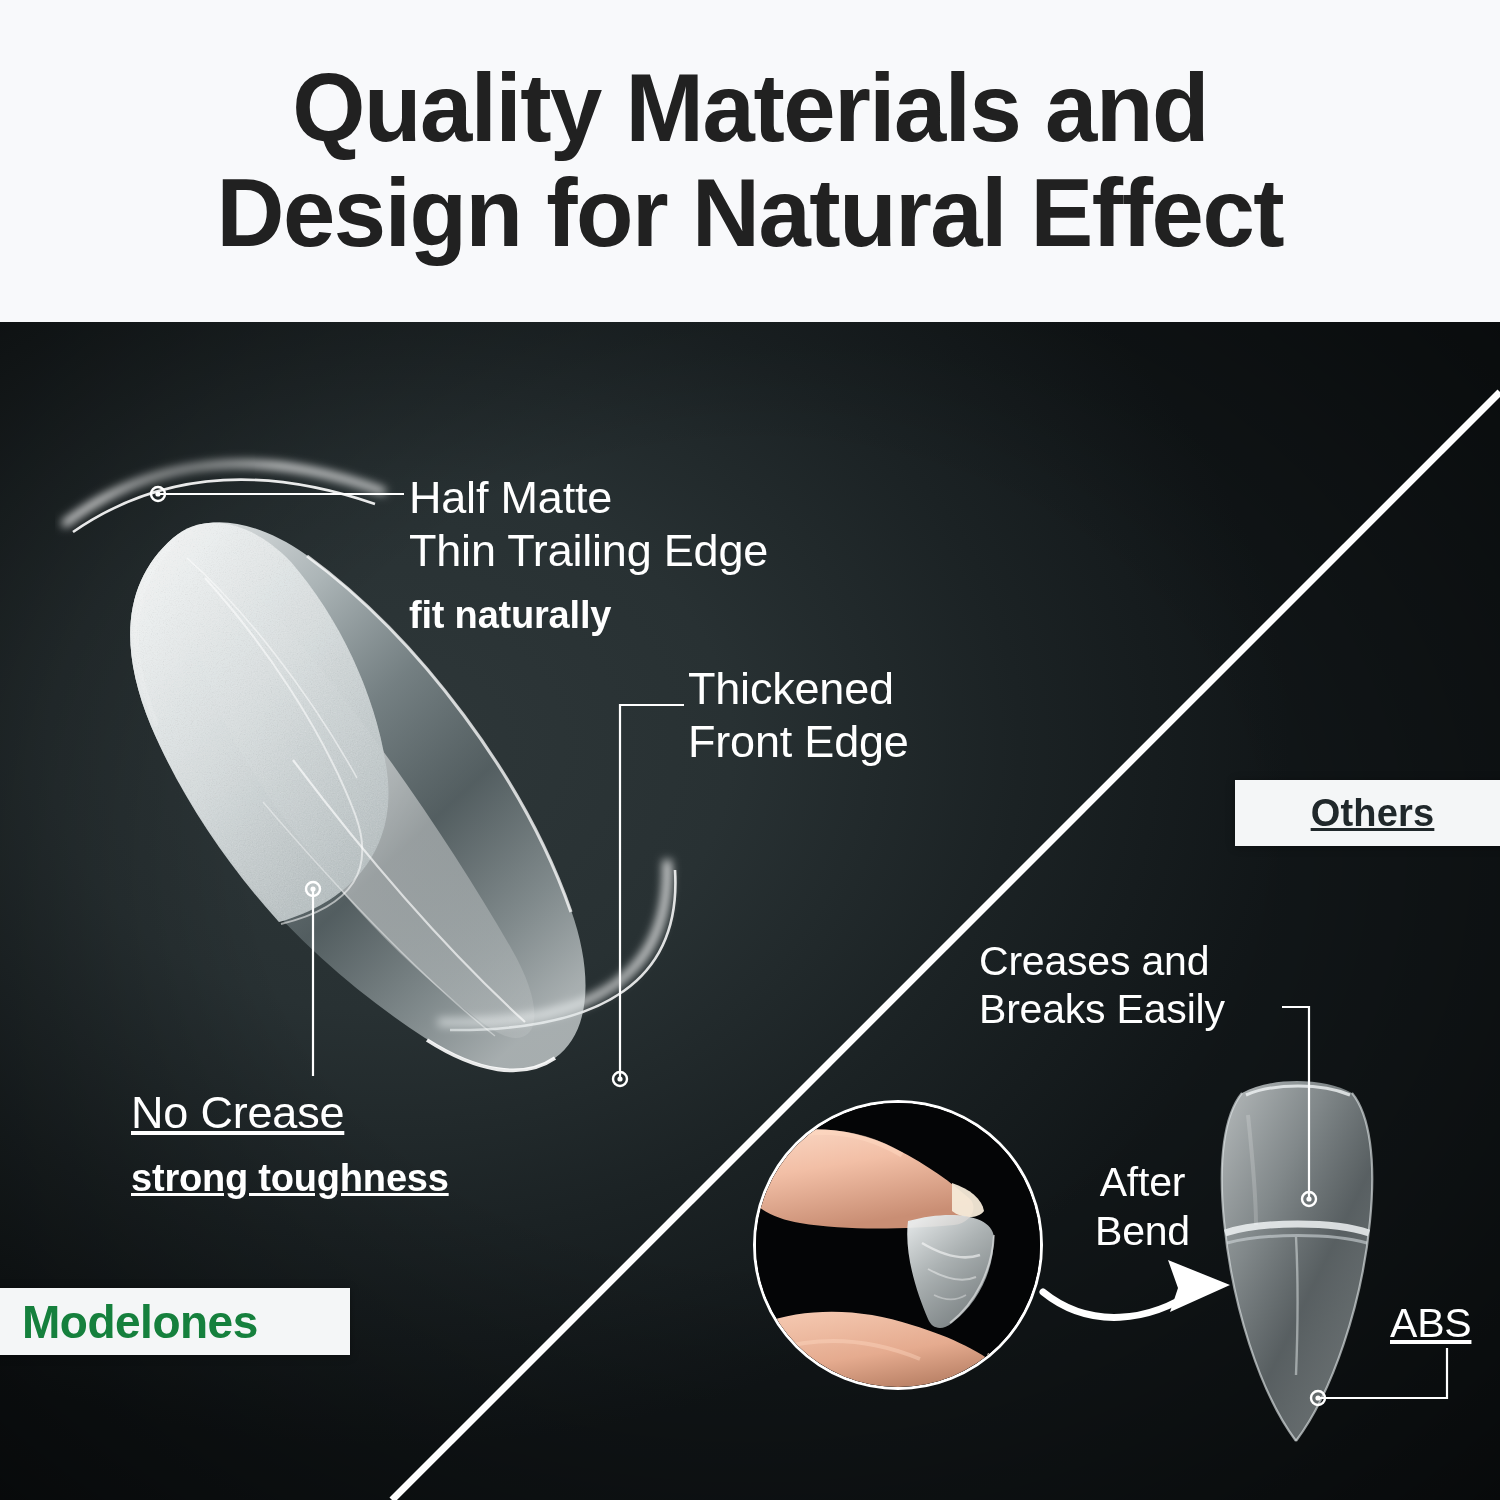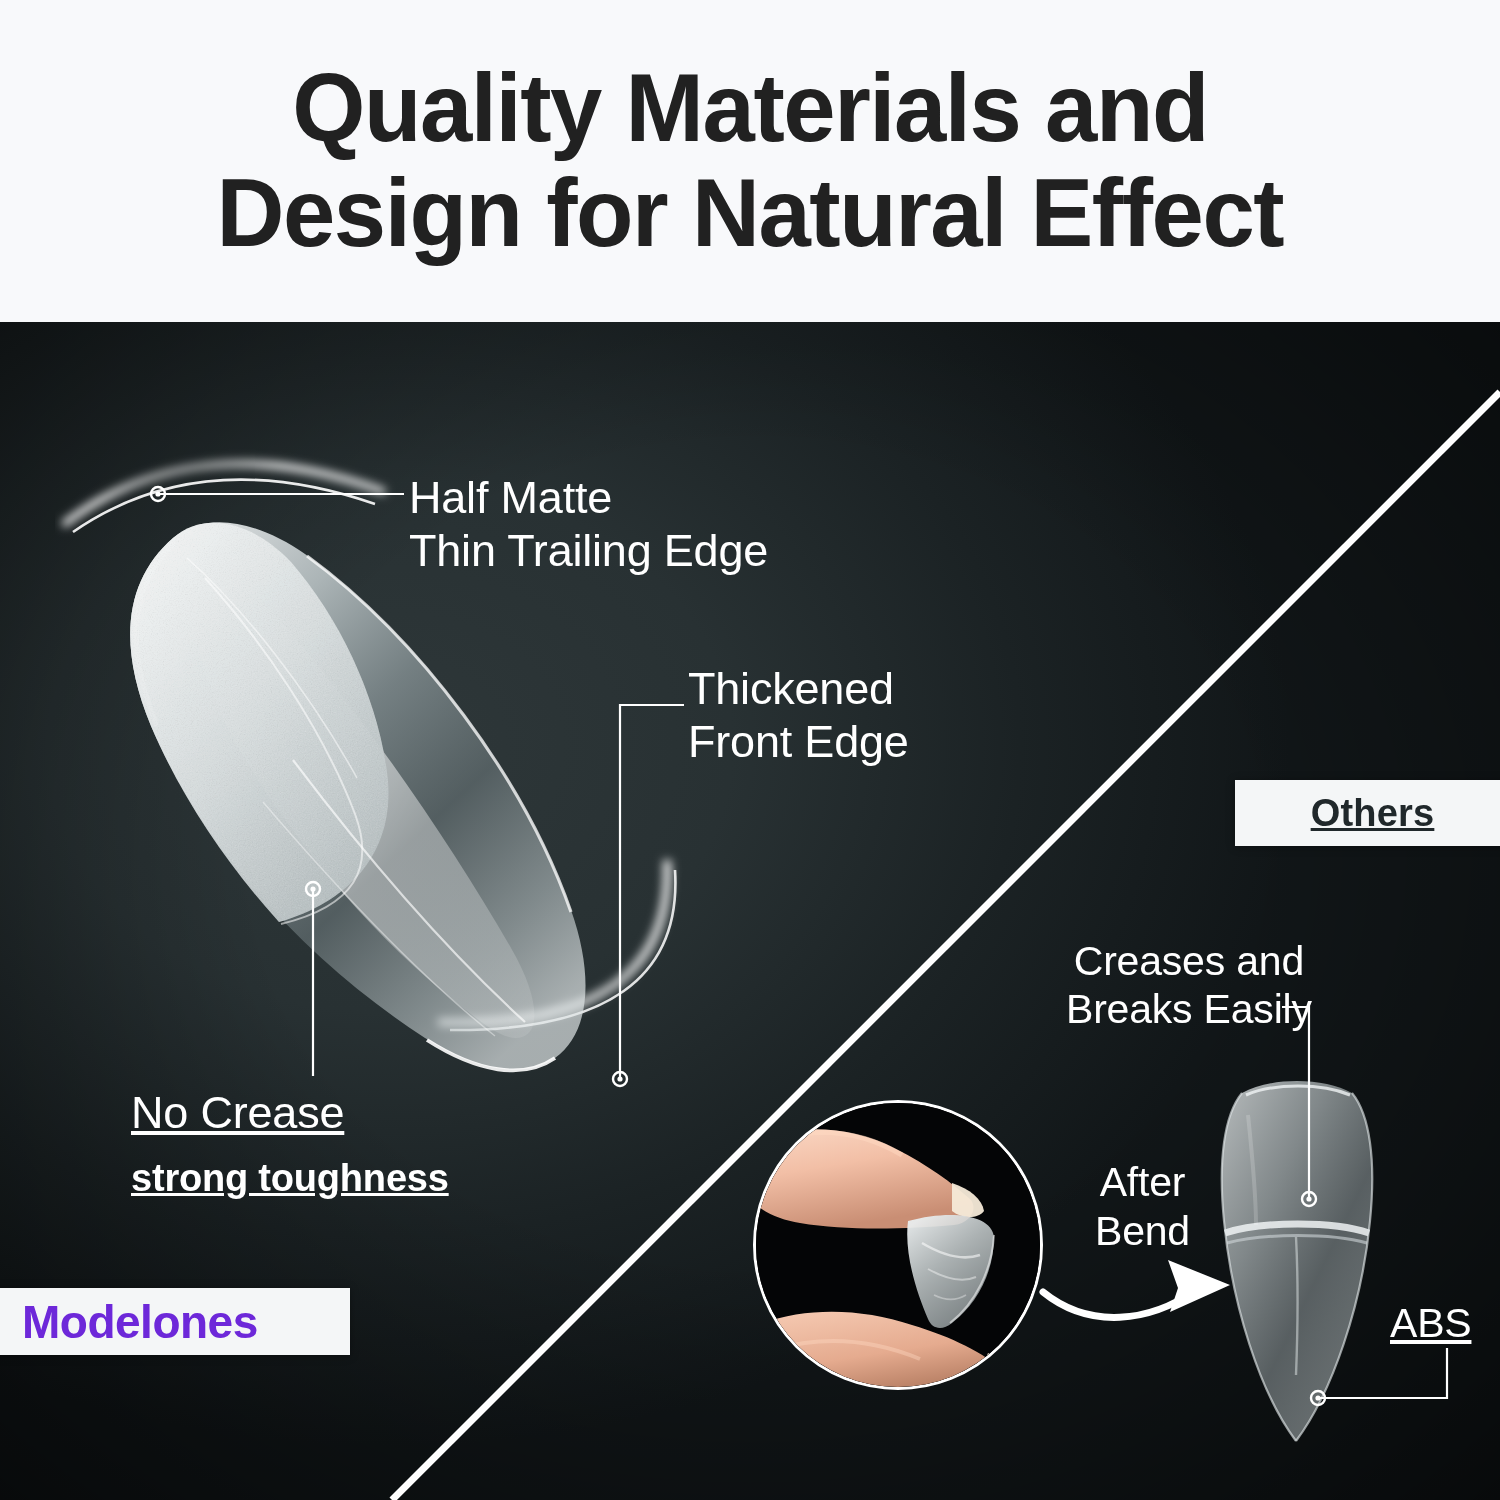--- a/index.html
+++ b/index.html
@@ -74,21 +74,21 @@
     z-index: 30;
     box-shadow: 0 1px 8px rgba(0,0,0,.35);
   }
   #badge-modelones {
     left: -10px; top: 1288px;
     width: 360px; height: 67px;
     padding-left: 32px;
   }
   #badge-modelones .btxt {
     font-size: 46px; font-weight: 700;
-    color: #6d28d9; letter-spacing: -0.5px;
+    color: #15803d; letter-spacing: -0.5px;
   }
   #badge-others {
     left: 1235px; top: 780px;
     width: 275px; height: 66px;
     justify-content: center;
   }
   #badge-others .btxt {
     font-size: 38px; font-weight: 700;
     color: #20282b; letter-spacing: 0.2px; text-decoration: underline;
   }
@@ -102,21 +102,21 @@
   }
   .c-sub {
     font-size: 38px; font-weight: 700;
     letter-spacing: -0.2px; color: #ffffff;
     margin-top: 17px; white-space: pre;
   }
 
   #co-halfmatte { left: 409px; top: 472px; }
   #co-thickened { left: 688px; top: 663px; }
   #co-nocrease  { left: 131px; top: 1087px; text-decoration: underline; }
-  #co-creases   { left: 1066px; top: 938px; text-align: center; }
+  #co-creases   { left: 979px; top: 938px; }
   #co-creases .c-title { font-size: 41px; line-height: 1.16; }
   #co-afterbend { left: 1095px; top: 1158px; text-align: center; }
   #co-afterbend .c-title { font-size: 41px; line-height: 1.2; }
   #co-abs       { left: 1390px; top: 1300px; }
   #co-abs .c-title { font-size: 41px; text-decoration: underline; }
 
   
   #connectors {
     position: absolute; left: 0; top: 0;
     width: 1500px; height: 1500px;
@@ -348,20 +348,21 @@
     <circle cx="1309" cy="1199" r="2.6" fill="#ffffff"></circle>
 
     <polyline points="1318,1398 1447,1398 1447,1348" fill="none" stroke="#ffffff" stroke-width="2.2"></polyline>
     <circle cx="1318" cy="1398" r="7" fill="none" stroke="#ffffff" stroke-width="2.4"></circle>
     <circle cx="1318" cy="1398" r="2.6" fill="#ffffff"></circle>
   </svg>
 
   <div class="callout" id="co-halfmatte">
     <div class="c-title">Half Matte
 Thin Trailing Edge</div>
+    <div class="c-sub">fit naturally</div>
   </div>
 
   <div class="callout" id="co-thickened">
     <div class="c-title">Thickened
 Front Edge</div>
   </div>
 
   <div class="callout" id="co-nocrease">
     <div class="c-title">No Crease</div>
     <div class="c-sub">strong toughness</div>

